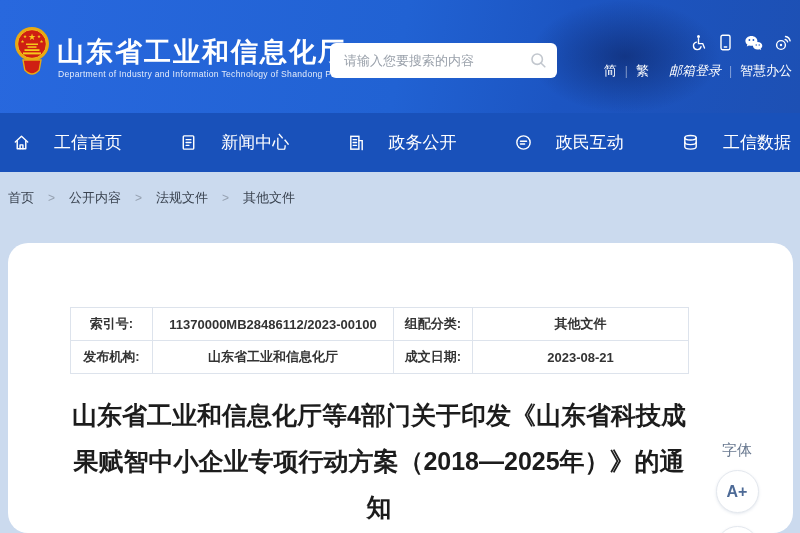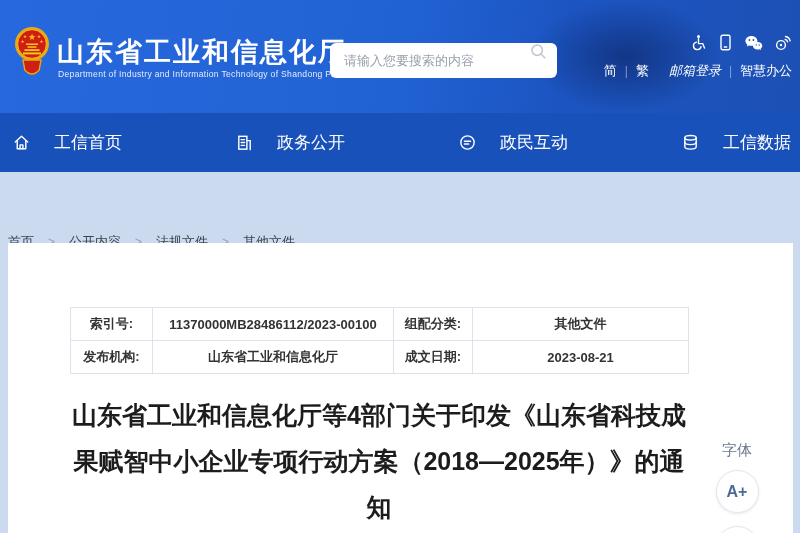--- a/index.html
+++ b/index.html
@@ -25,21 +25,21 @@
   .site-name {
     position:absolute; left:57px; top:34px; color:#fff;
     font-size:27px; font-weight:bold; letter-spacing:2px; white-space:nowrap;
   }
   .site-sub {
     position:absolute; left:58px; top:69px; color:rgba(255,255,255,.88);
     font-size:8.6px; letter-spacing:.3px; white-space:nowrap;
   }
   .search {
     position:absolute; left:330px; top:43px; width:227px; height:35px;
-    background:#fff; border-radius:6px; display:flex; 
+    background:#fff; border-radius:6px; display:flex; align-items:center;
     padding:0 10px 0 14px;
     gap:32px;
   }
   .search input { flex:1; border:none; outline:none; font-size:13px; color:#333; background:transparent; min-width:0; }
   .search input::placeholder { color:#9aa1ab; }
   .search .mag { flex:0 0 auto; cursor:pointer; display:flex; }
 
   .hdr-right { position:absolute; right:8px; top:33px; color:#fff; }
   .icon-row { display:flex; gap:11px; justify-content:flex-end; align-items:center; height:19px; }
   .icon-row .qicon { display:flex; cursor:pointer; }
@@ -53,28 +53,28 @@
     position:absolute; top:113px; left:0; width:800px; height:59px;
     background:#1951ba; display:flex; align-items:center;
     justify-content:space-between; padding:0 9px 0 12px;
   }
   .nav-item { display:flex; align-items:center; gap:23px; color:#fff; font-size:17px; cursor:pointer; white-space:nowrap; }
   .nav-item svg { display:block; }
 
   
   .breadcrumb {
     position:absolute; top:172px; left:8px; height:52px;
-    display:flex; align-items:center; gap:14px; font-size:13px; color:#3a4350;margin-top:44px;
+    display:flex; align-items:center; gap:14px; font-size:13px; color:#3a4350;
   }
   .crumb { cursor:pointer; }
   .crumb.current { cursor:default; }
   .crumb-sep { color:#96a1b1; font-size:12px; }
 
   
-  .card { position:absolute; top:243px; left:8px; width:785px; height:290px; background:#fff; }
+  .card { position:absolute; top:243px; left:8px; width:785px; height:290px; background:#fff;border-radius:20px; }
   .content { margin-left:62px; width:618px; }
 
   table.meta { border-collapse:collapse; margin-top:64px; width:618px; table-layout:fixed; }
   table.meta td {
     border:1px solid #dde3ec; height:33px; text-align:center;
     font-size:13px; color:#333; vertical-align:middle; overflow:hidden; white-space:nowrap;font-weight:bold;
   }
   table.meta td.lbl { font-weight:bold; }
 
   .doc-title {
@@ -182,20 +182,29 @@
     <span>
       <svg width="19" height="19" viewBox="0 0 20 20" fill="none" stroke="#fff" stroke-width="1.5" stroke-linecap="round" stroke-linejoin="round">
         <path d="M3.5 9.5L10 3.5l6.5 6"></path>
         <path d="M5.5 8.5v8h9v-8"></path>
         <path d="M8.5 16.5v-4h3v4"></path>
       </svg>
     </span>
     <span>工信首页</span>
   </div>
 
+  <div class="nav-item">
+    <span>
+      <svg width="19" height="19" viewBox="0 0 20 20" fill="none" stroke="#fff" stroke-width="1.5" stroke-linecap="round">
+        <rect x="4.5" y="3" width="11" height="14" rx="1"></rect>
+        <path d="M7.5 7h5M7.5 10h5M7.5 13h3"></path>
+      </svg>
+    </span>
+    <span>新闻中心</span>
+  </div>
 
 
   <div class="nav-item">
     <span>
       <svg width="19" height="19" viewBox="0 0 20 20" fill="none" stroke="#fff" stroke-width="1.5" stroke-linecap="round">
         <rect x="4" y="3.5" width="8.5" height="13.5"></rect>
         <path d="M12.5 8h3.5v9.5"></path>
         <path d="M6.5 7h3.5M6.5 10h3.5M6.5 13h3.5"></path>
       </svg>
     </span>

